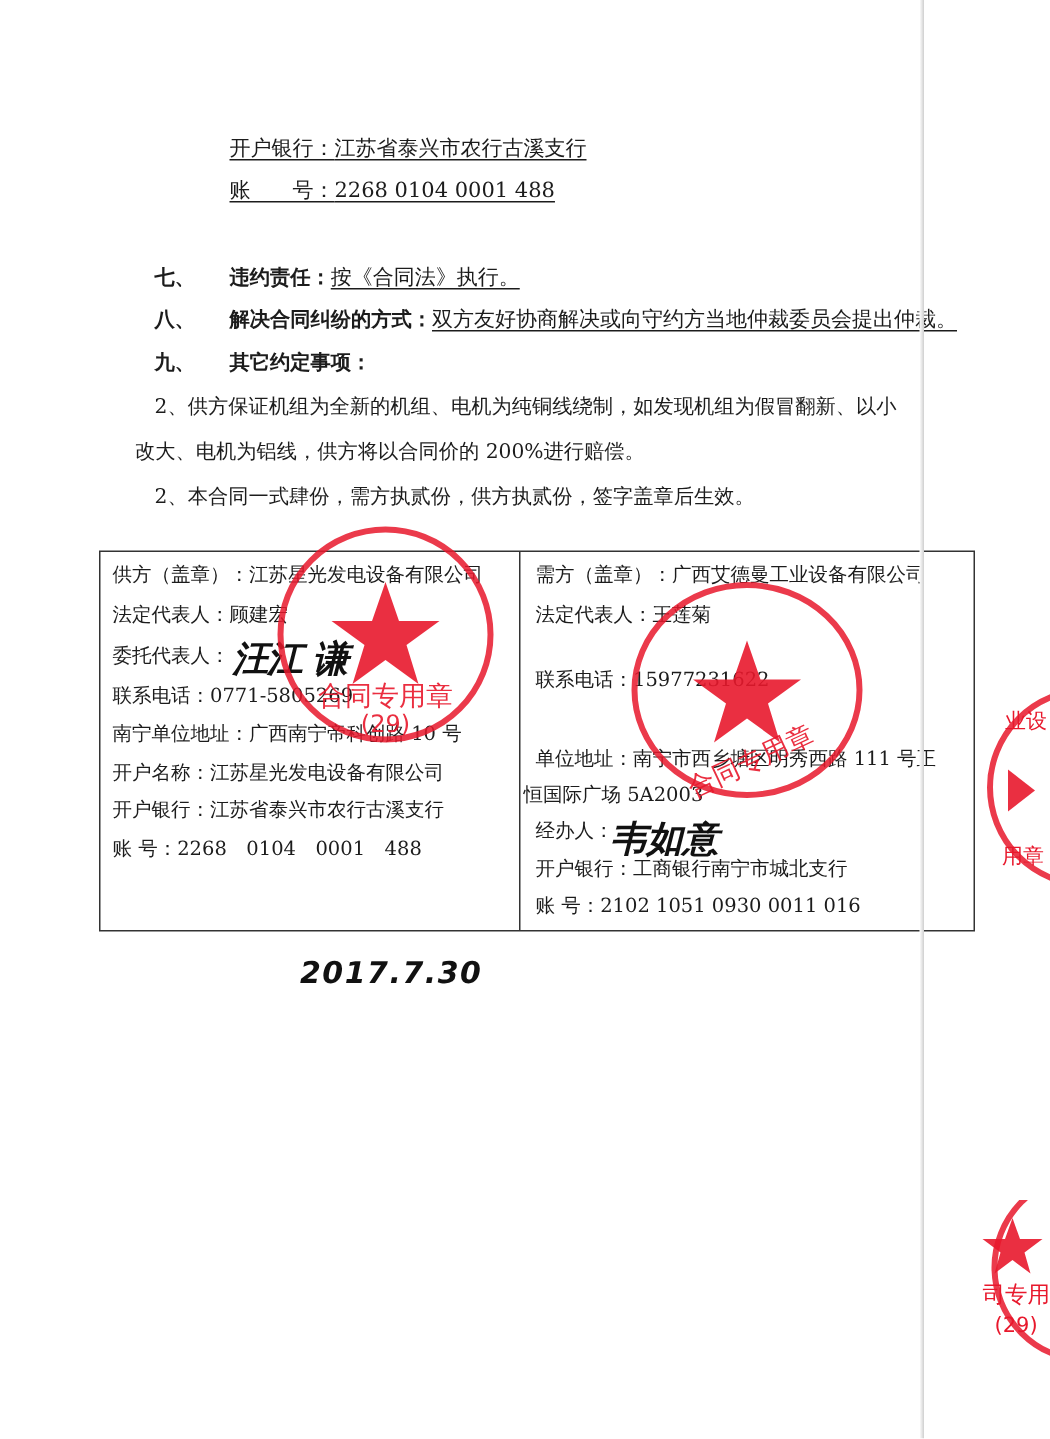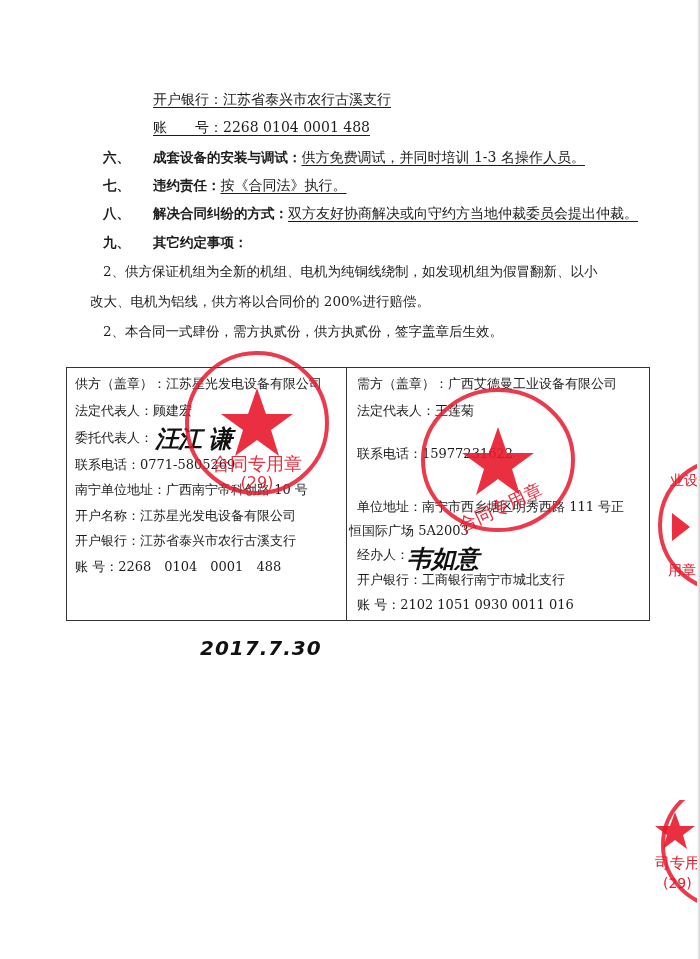--- a/index.html
+++ b/index.html
@@ -1,20 +1,20 @@
 <!DOCTYPE html>
 <html><head>
 <meta charset="utf-8">
 <style>
   html, body { margin: 0; padding: 0; }
   body {
     width: 700px; height: 959px; background: #ffffff; position: relative; overflow: hidden;
     font-family: "DejaVu Serif", "Liberation Serif", serif; color: #1c1c1c;
   }
-  .page { position: absolute; left: 0; top: 0; width: 700px; height: 959px; }
+  .page { position: absolute; left: 0; top: 0; width: 616px; height: 959px; }
   .line { position: absolute; font-size: 14px; line-height: 18px; white-space: nowrap; }
   .u { text-decoration: underline; text-underline-offset: 3px; }
   .bold { font-weight: bold; font-family: "DejaVu Sans", "Liberation Sans", sans-serif; font-size: 13.5px; }
   .num { display: inline-block; width: 50px; }
 
   .tbl {
     position: absolute; left: 66px; top: 367px; width: 584px; height: 254px;
     border: 1.5px solid #333; box-sizing: border-box;
   }
   .divider { position: absolute; left: 279px; top: 0; bottom: 0; border-left: 1.5px solid #333; }
@@ -31,23 +31,20 @@
 
 <div class="page">
 
   <div class="line u" style="left:153px; top:90px;">
     <span>开户银行：</span><span>江苏省泰兴市农行古溪支行</span>
   </div>
   <div class="line u" style="left:153px; top:118px;">
     <span>账　　号：</span><span>2268 0104 0001 488</span>
   </div>
 
-  <div class="line" style="left:103px; top:148px;">
-    <span class="num bold">六、</span><span class="bold">成套设备的安装与调试：</span><span class="u">供方免费调试，并同时培训 1-3 名操作人员。</span>
-  </div>
   <div class="line" style="left:103px; top:204px;">
     <span class="num bold">八、</span><span class="bold">解决合同纠纷的方式：</span><span class="u">双方友好协商解决或向守约方当地仲裁委员会提出仲裁。</span>
   </div>
   <div class="line" style="left:103px; top:176px;">
     <span class="num bold">七、</span><span class="bold">违约责任：</span><span class="u">按《合同法》执行。</span>
   </div>
   <div class="line" style="left:103px; top:233px;">
     <span class="num bold">九、</span><span class="bold">其它约定事项：</span>
   </div>
 

